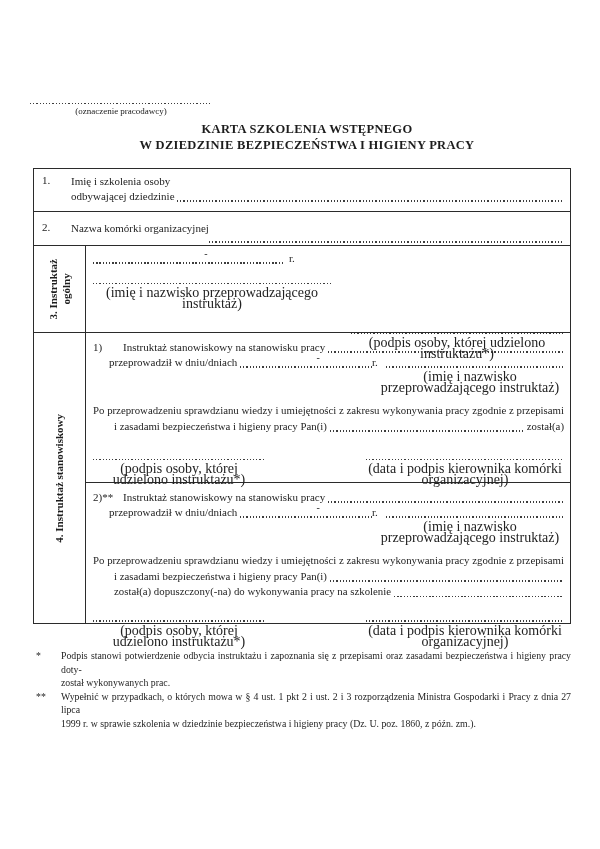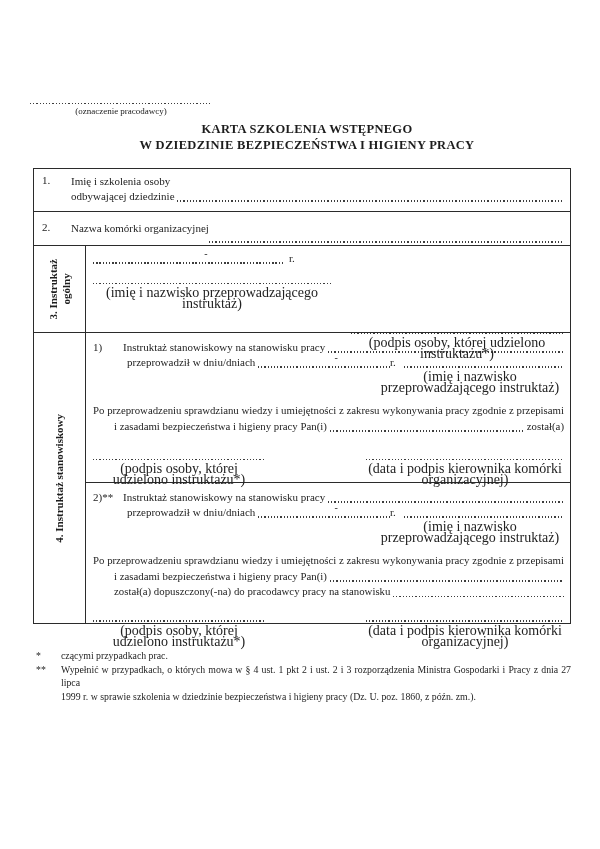--- a/index.html
+++ b/index.html
@@ -59,21 +59,21 @@
   .b238 { width:238px; }
   .b238 .cap { text-align:center; margin-top:2px; }
   .r3sig { width:212px; margin:16px 1px 0 auto; }
   .r3sig .cap { text-align:center; margin-top:2px; }
 
   .r4 .content { flex:1; display:flex; flex-direction:column; }
   .sub { box-sizing:border-box; padding:7px 6px 0 7px; }
   .sub1 { height:150px; border-bottom:1.4px solid #2b2b2b; }
   .sub2 { flex:1; }
   .marker { flex:0 0 30px; white-space:pre; }
-  .indent { margin-left:34px; }
+  .indent { margin-left:16px; }
   .capright { display:flex; justify-content:flex-end; margin-top:1px; }
   .capright span { width:188px; text-align:center; }
 
   .para { margin-top:10px; font-size:10.8px; line-height:15.5px; }
   .jline { text-align:justify; text-align-last:justify; }
   .para .fline { line-height:15.5px;margin-left:21px; }
 
   .sig { display:flex; justify-content:space-between; }
   .sub1 .sig { margin-top:17px; }
   .sub2 .sig { margin-top:13px; }
@@ -214,21 +214,21 @@
           <div class="capright">
             <span class="cap">(imię i nazwisko przeprowadzającego instruktaż)</span>
           </div>
           <div class="para">
             <div class="jline">Po przeprowadzeniu sprawdzianu wiedzy i umiejętności z zakresu wykonywania pracy zgodnie z przepisami</div>
             <div class="fline">
               <span class="lbl">i zasadami bezpieczeństwa i higieny pracy Pan(i) </span>
               <span class="dots spacer"></span>
             </div>
             <div class="fline">
-              <span class="lbl">został(a) dopuszczony(-na) do pracodawcy pracy na stanowisku </span>
+              <span class="lbl">został(a) dopuszczony(-na) do wykonywania pracy na szkolenie </span>
               <span class="dots spacer"></span>
             </div>
           </div>
           <div class="sig">
             <div class="sigL">
               <div class="dotline"></div>
               <div class="cap">(podpis osoby, której udzielono instruktażu*)</div>
             </div>
             <div class="sigR">
               <div class="dotline"></div>
@@ -238,21 +238,22 @@
         </div>
 
       </div>
     </div>
   </div>
 
   <div class="foot">
     <div class="fnote">
       <div class="fm">*</div>
       <div class="ft">
-        <div>czącymi przypadkach prac.</div>
+        <div class="jline">Podpis stanowi potwierdzenie odbycia instruktażu i zapoznania się z przepisami oraz zasadami bezpieczeństwa i higieny pracy doty-</div>
+        <div>został wykonywanych prac.</div>
       </div>
     </div>
     <div class="fnote">
       <div class="fm">**</div>
       <div class="ft">
         <div class="jline">Wypełnić w przypadkach, o których mowa w § 4 ust. 1 pkt 2 i ust. 2 i 3 rozporządzenia Ministra Gospodarki i Pracy z dnia 27 lipca</div>
         <div>1999 r. w sprawie szkolenia w dziedzinie bezpieczeństwa i higieny pracy (Dz. U. poz. 1860, z późn. zm.).</div>
       </div>
     </div>
   </div>

